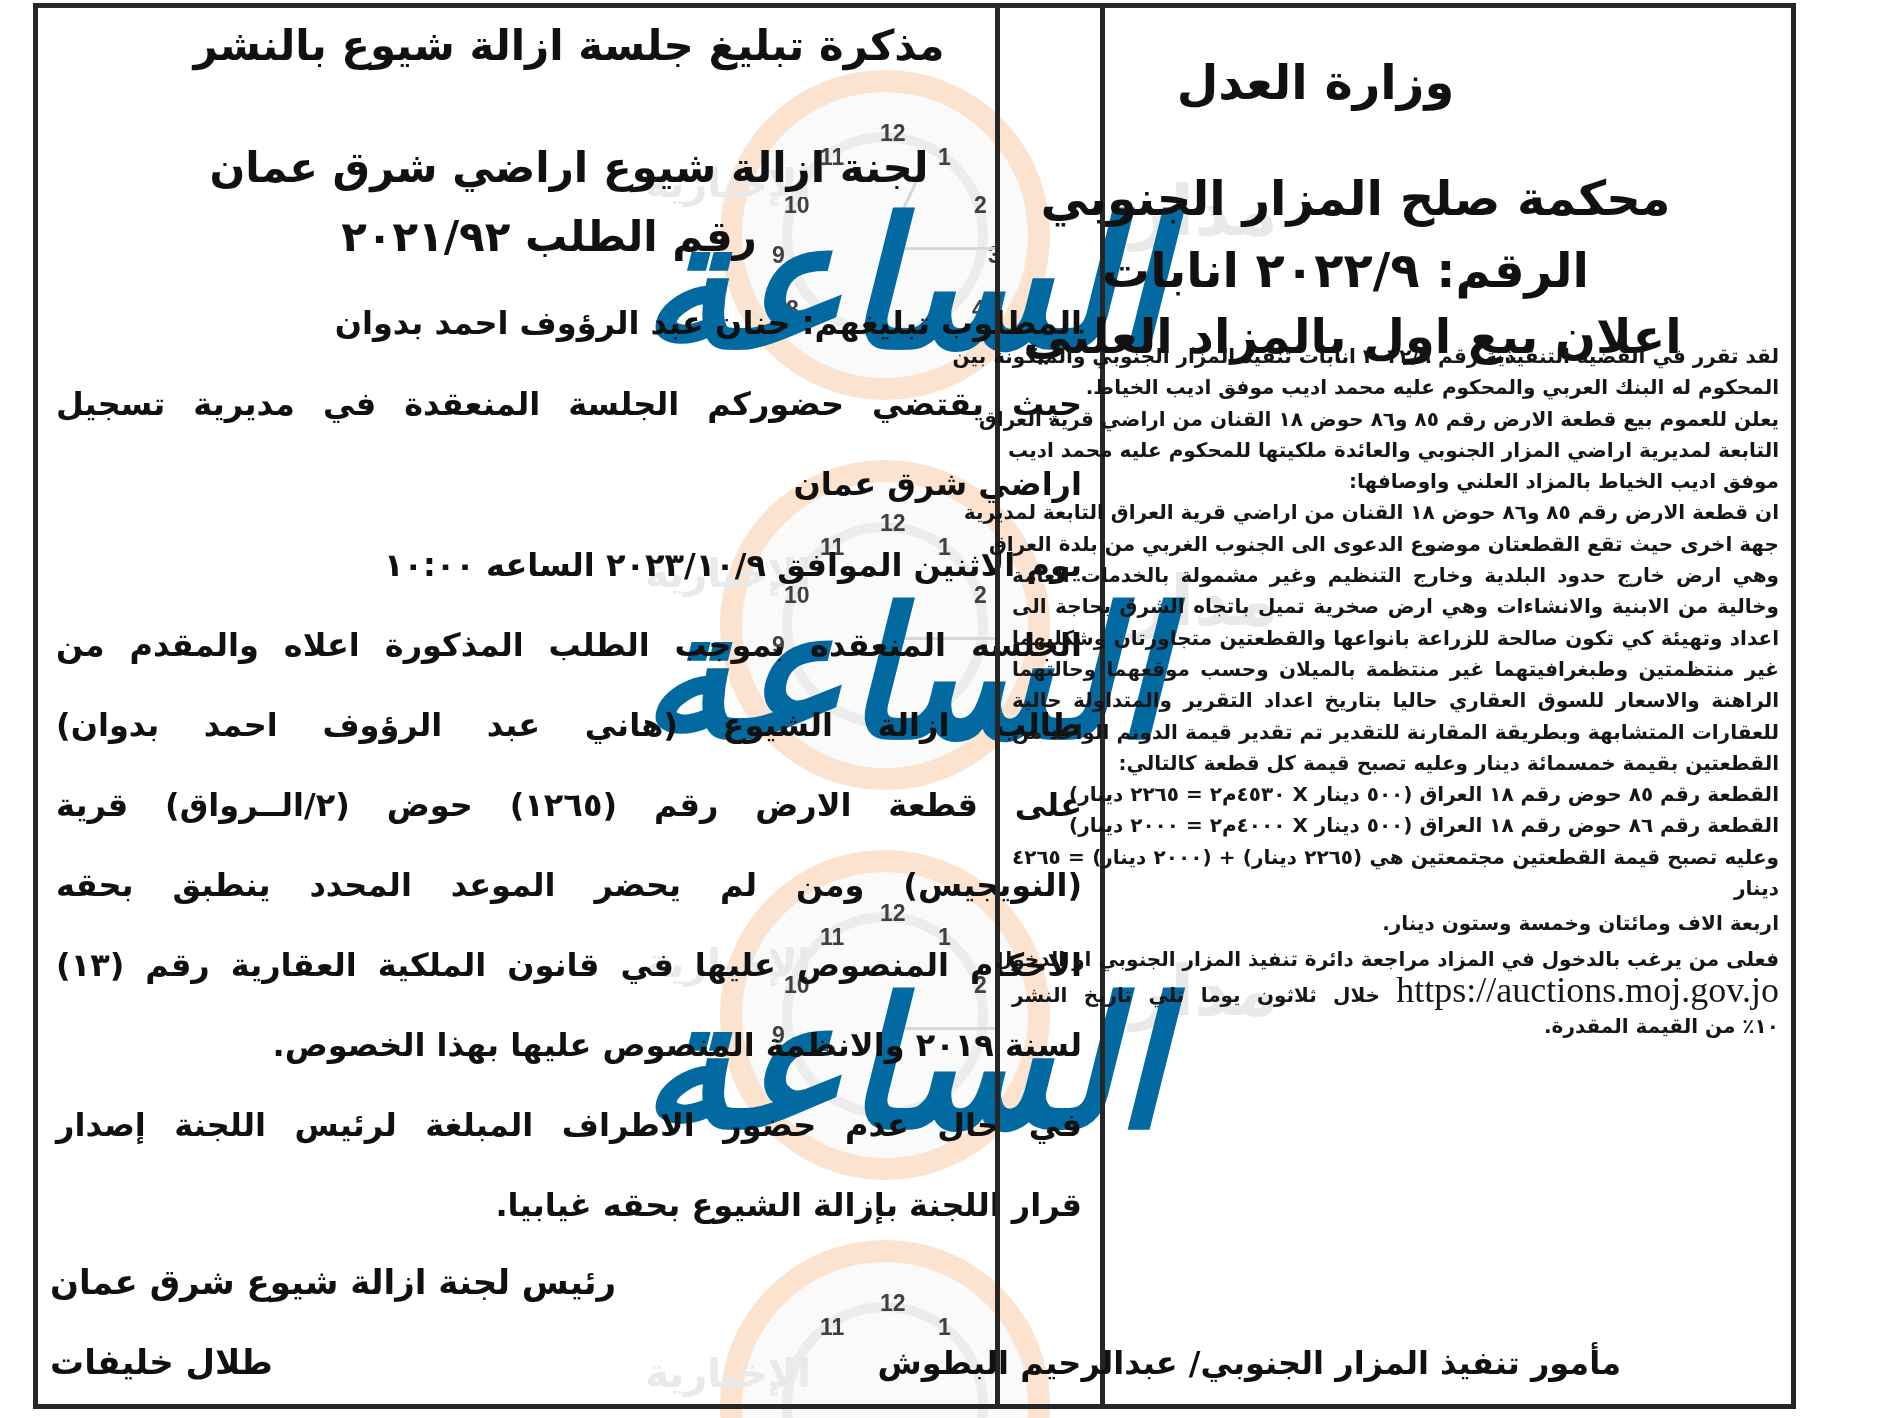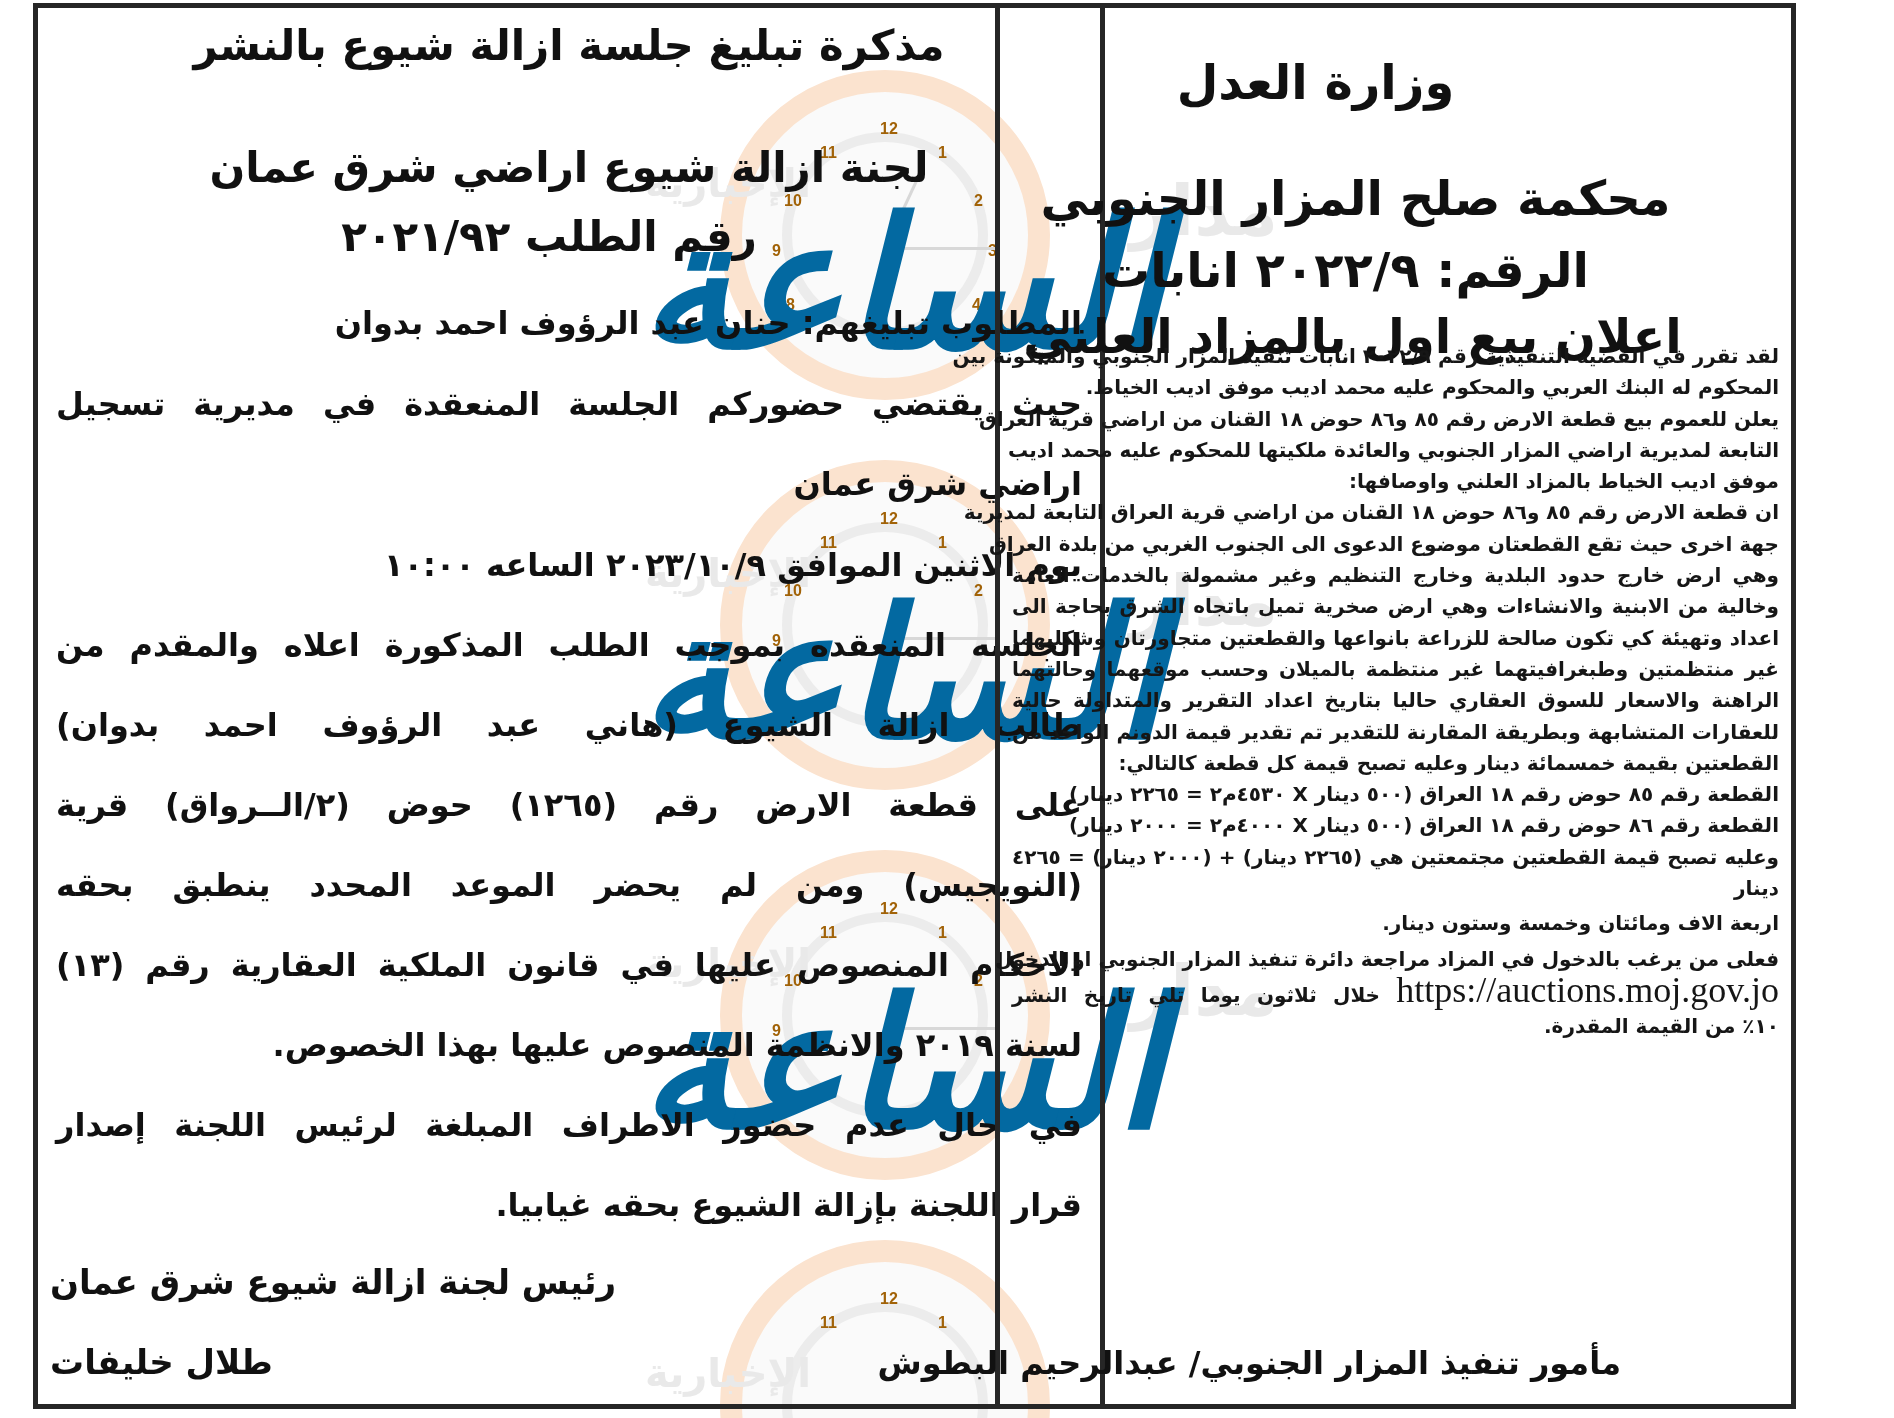--- a/index.html
+++ b/index.html
@@ -11,21 +11,21 @@
     .clock {
       position: absolute; width: 330px; height: 330px; border-radius: 50%;
       border: 22px solid #fbe3cf; box-sizing: border-box; background: #fafafa;
     }
     .clock-inner {
       position: absolute; inset: 40px; border-radius: 50%;
       border: 10px solid #ececec; box-sizing: border-box;
     }
     .clock-num {
       position: absolute; font-family: "Liberation Sans", sans-serif; font-weight: bold;
-      font-size: 16px; color: #a16207;
+      font-size: 23px; color: #404040;
     }
     .clock-hand { position: absolute; background: #d8d8d8; transform-origin: left center; }
     .wm-text {
       position: absolute; font-weight: bold; color: #e9e9e9; font-size: 40px;
       direction: rtl; white-space: nowrap;
     }
     .wm-big { position: absolute; font-weight: bold; color: #0369a1; font-size: 180px; direction: rtl; white-space: nowrap; font-style: italic; }
 
     .box {
       position: absolute; top: 3px; height: 1406px; box-sizing: border-box;

